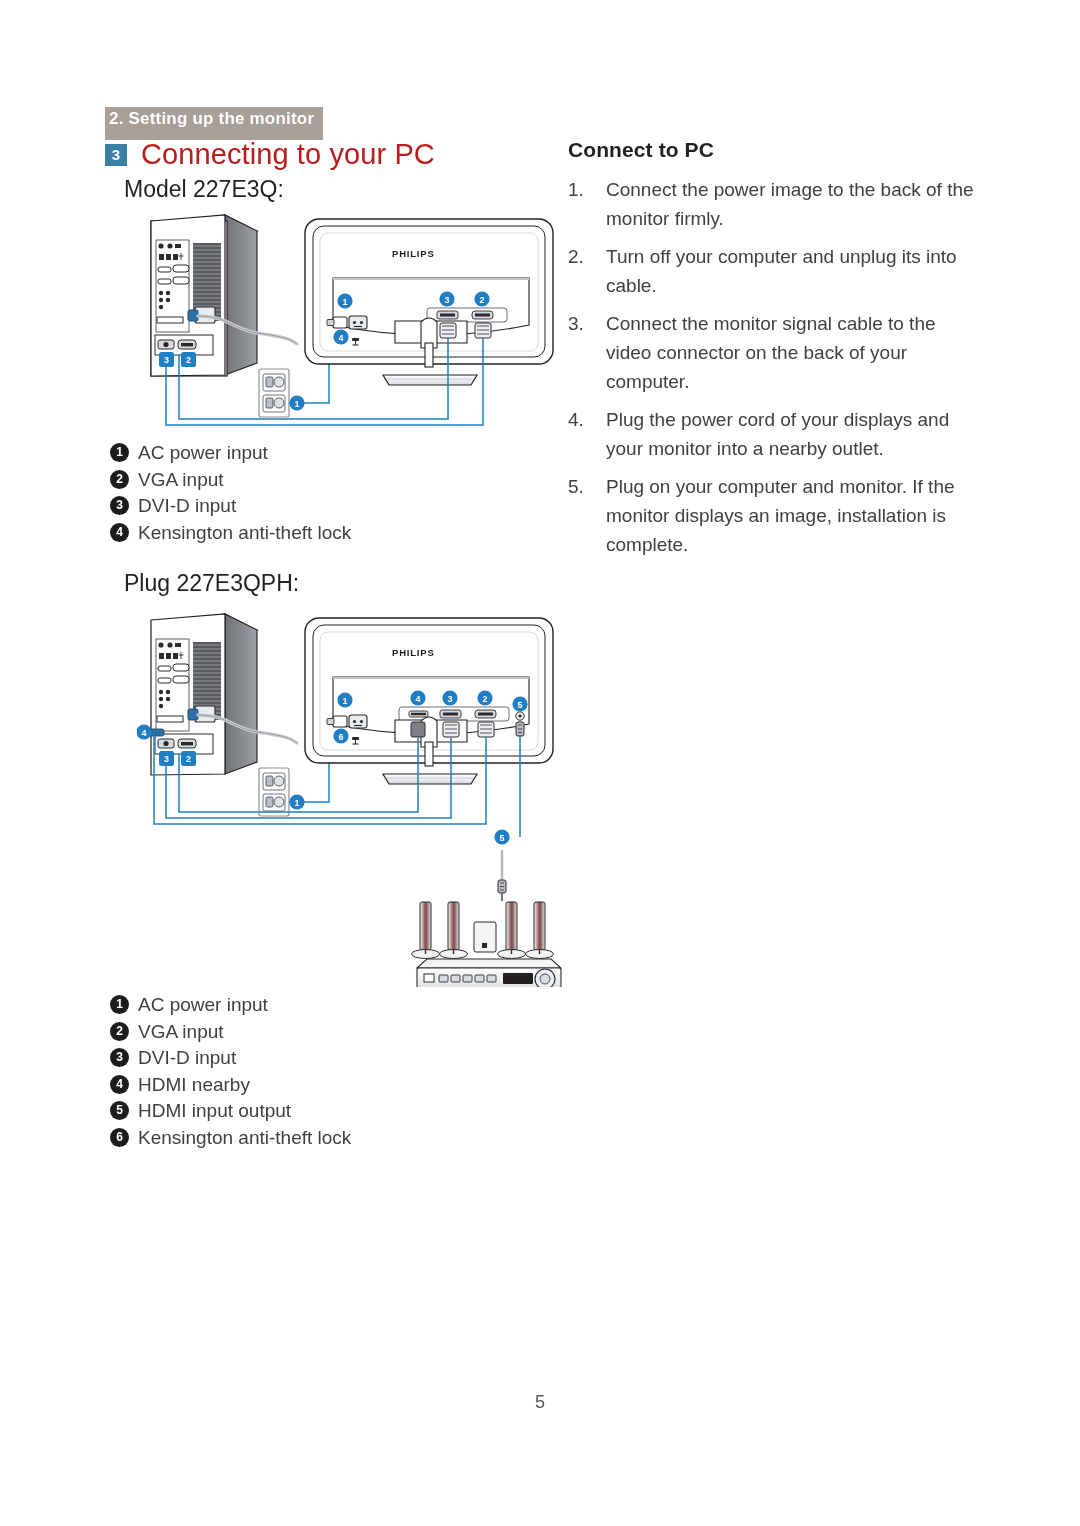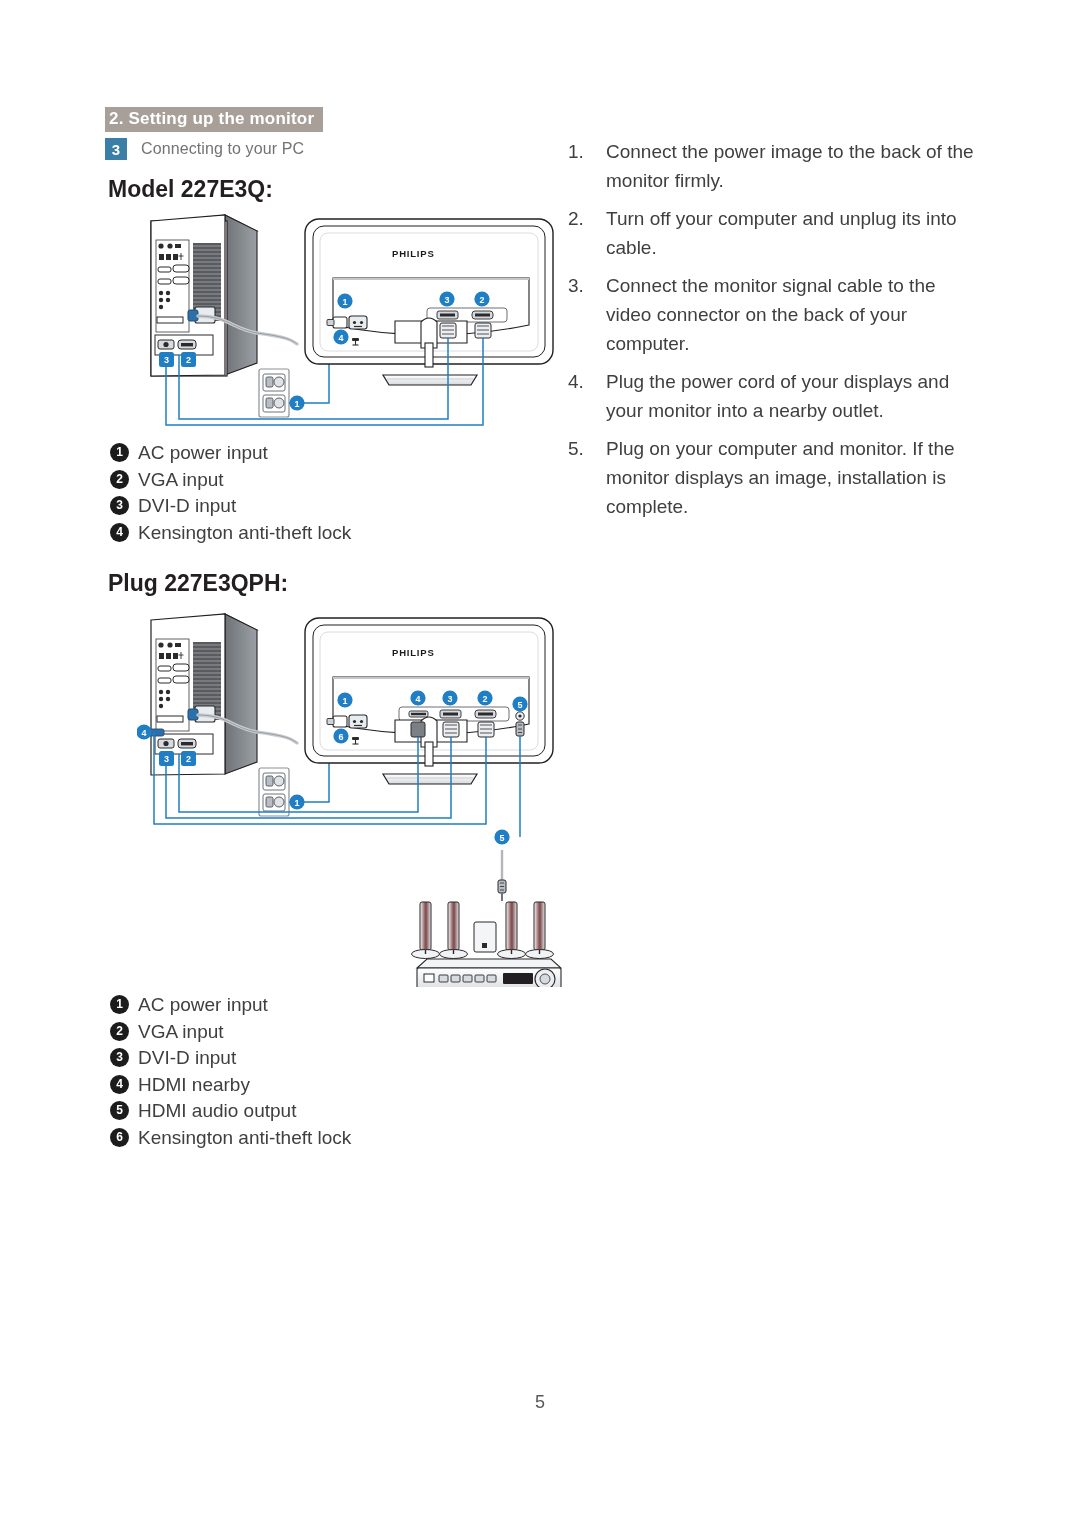--- a/index.html
+++ b/index.html
@@ -26,21 +26,21 @@
   
   .section-band {
     position: absolute;
     left: 105px;
     top: 107px;
     background: #a89f99;
     color: #ffffff;
     font-size: 17px;
     font-weight: 600;
     letter-spacing: .2px;
-    padding: 3px 9px 4px 4px;
+    padding: 3px 9px 12px 4px;
     line-height: 1.05;
     white-space: nowrap;
   }
 
   .subhead {
     position: absolute;
     left: 105px;
     top: 138px;
     display: flex;
     align-items: center;
@@ -50,31 +50,31 @@
     width: 22px; height: 22px;
     background: #3b7ea8;
     color: #fff;
     font-size: 15px;
     font-weight: 700;
     display: flex;
     align-items: center;
     justify-content: center;
   }
   .subhead-title {
-    font-size: 16px;
+    font-size: 29px;
     font-weight: 400;
-    color: #737373;
+    color: #b91c1c;
     letter-spacing: .1px;
   }
 
   .model-label {
     position: absolute;
-    left: 108px;
+    left: 124px;
     font-size: 23px;
-    font-weight: 700;
+    font-weight: 400;
     color: #231f20;
   }
   #model1 { top: 176px; }
   #model2 { top: 570px; }
 
   
   .right-col {
     position: absolute;
     left: 568px;
     top: 138px;
@@ -594,29 +594,30 @@
     <div class="legend-row">
       <span class="legend-bullet">3</span>
       <span>DVI-D input</span>
     </div>
     <div class="legend-row">
       <span class="legend-bullet">4</span>
       <span>HDMI nearby</span>
     </div>
     <div class="legend-row">
       <span class="legend-bullet">5</span>
-      <span>HDMI audio output</span>
+      <span>HDMI input output</span>
     </div>
     <div class="legend-row">
       <span class="legend-bullet">6</span>
       <span>Kensington anti-theft lock</span>
     </div>
   </div>
 
   <div class="right-col">
+    <div class="right-title">Connect to PC</div>
 
     <div class="step">
       <span class="step-num">1.</span>
       <span class="step-text">Connect the power image to the back of the monitor firmly.</span>
     </div>
     <div class="step">
       <span class="step-num">2.</span>
       <span class="step-text">Turn off your computer and unplug its into cable.</span>
     </div>
     <div class="step">

